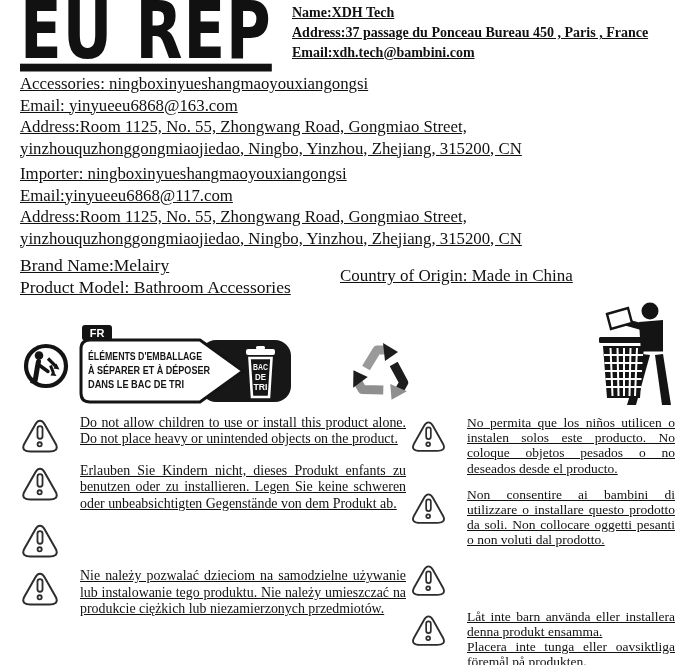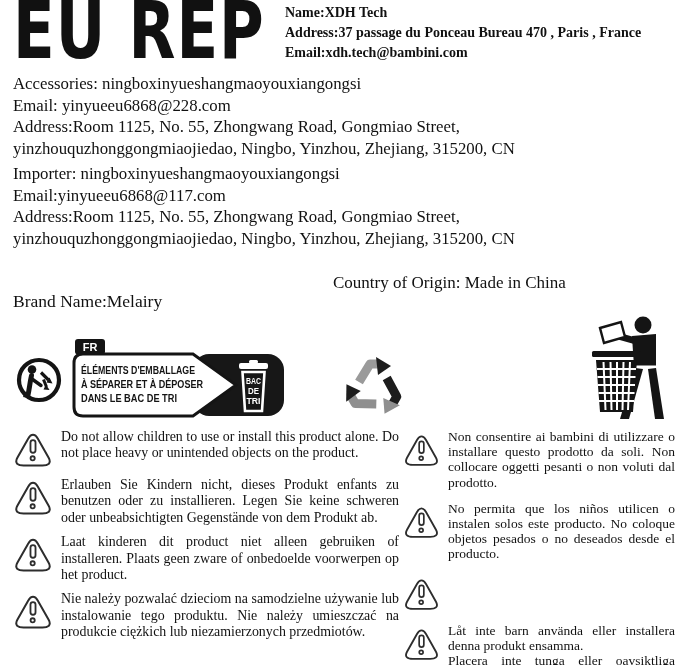--- a/index.html
+++ b/index.html
@@ -1,51 +1,51 @@
 <!DOCTYPE html>
 <html><head>
 <meta charset="utf-8">
 <style>
   * { margin:0; padding:0; box-sizing:border-box; }
   html,body { width:679px; height:665px; background:#ffffff; color:#111; overflow:hidden;
               font-family:"Liberation Serif", serif; }
-  .page { position:relative; width:679px; height:665px; padding-left:13px; padding-right:4px; }
+  .page { position:relative; width:679px; height:665px; padding-left:20px; padding-right:4px;text-decoration:underline; }
 
   
   .header { display:flex; align-items:flex-start; height:66px; }
   .eu-rep-title {
       width:272px; flex:0 0 272px;
       font-family:"DejaVu Sans","Liberation Sans",sans-serif;
       font-weight:700; font-size:61px; line-height:48px; letter-spacing:1px;
       transform:scaleY(1.30); transform-origin:top left; white-space:nowrap;
   }
   .rep-info { font-weight:bold; font-size:14px; line-height:20px; padding-top:3px; }
 
   
   .block { font-size:16.8px; line-height:21.5px; margin-top:7px; }
   .block.importer { margin-top:4px; }
 
   
   .brand-row { display:flex; margin-top:5px; font-size:17.5px; line-height:22px; }
-  .brand-left { width:320px; flex:0 0 320px;margin-top:36px; }
+  .brand-left { width:320px; flex:0 0 320px; }
   .origin { align-self:center; font-size:17px; }
 
   
   .icons-row { position:relative; height:110px; margin-top:2px; }
   .triman-circle { position:absolute; left:3px; top:40px; }
   .triman-label  { position:absolute; left:58px; top:25px; }
   .recycle-icon  { position:absolute; left:330px; top:41px; }
   .tidyman-icon  { position:absolute; left:571px; top:1px; }
 
   
   .warnings { display:flex; margin-top:5px; }
   .warn-col { display:flex; flex-direction:column; }
   .warn-col.left  { width:386px; flex:0 0 386px; gap:8px; }
   .warn-col.right { flex:1; gap:11px; padding-left:4px; }
-  .warn-item { display:flex; gap:8px; }
+  .warn-item { display:flex; gap:20px; }
   .warn-icon { flex:0 0 40px; width:40px; height:38px; margin-top:2px; }
   .warn-col.right .warn-icon { flex-basis:37px; width:37px; height:35px; margin-top:4px; }
   .warn-text { text-align:justify; white-space:pre-line; }
   .warn-col.left  .warn-text { font-size:13.9px; line-height:16.4px; }
   .warn-col.right .warn-text { font-size:13.5px; line-height:15.2px; }
 </style>
 </head>
 <body>
 
 <svg width="0" height="0" style="position:absolute" aria-hidden="true">
@@ -55,40 +55,41 @@
     <circle cx="22.6" cy="30.6" r="2.4" fill="none" stroke="#2d2d2d" stroke-width="2.1"></circle>
   </symbol>
 </svg>
 
 <div class="page">
 
   <div class="header">
     <div class="eu-rep-title">EU REP</div>
     <div class="rep-info">
       <div>Name:XDH Tech</div>
-      <div>Address:37 passage du Ponceau Bureau 470 , Paris , France</div>
+      <div>Address:37 passage du Ponceau Bureau 450 , Paris , France</div>
       <div>Email:xdh.tech@bambini.com</div>
     </div>
   </div>
 
   <div class="block">
     <div>Accessories: ningboxinyueshangmaoyouxiangongsi</div>
-    <div>Email: yinyueeu6868@228.com</div>
+    <div>Email: yinyueeu6868@163.com</div>
     <div>Address:Room 1125, No. 55, Zhongwang Road, Gongmiao Street, yinzhouquzhonggongmiaojiedao, Ningbo, Yinzhou, Zhejiang, 315200, CN</div>
   </div>
 
   <div class="block importer">
     <div>Importer: ningboxinyueshangmaoyouxiangongsi</div>
     <div>Email:yinyueeu6868@117.com</div>
     <div>Address:Room 1125, No. 55, Zhongwang Road, Gongmiao Street, yinzhouquzhonggongmiaojiedao, Ningbo, Yinzhou, Zhejiang, 315200, CN</div>
   </div>
 
   <div class="brand-row">
     <div class="brand-left">
       <div>Brand Name:Melairy</div>
+      <div>Product Model: Bathroom Accessories</div>
     </div>
     <div class="origin">Country of Origin: Made in China</div>
   </div>
 
   <div class="icons-row">
 
     <svg class="triman-circle" width="46" height="50" viewBox="0 0 46 50">
       <circle cx="23" cy="26" r="20" fill="none" stroke="#141414" stroke-width="4.2"></circle>
       <circle cx="16" cy="15.5" r="4.3" fill="#141414"></circle>
       <path d="M15.5,21.5 C13.8,29 13.5,34 12,41" fill="none" stroke="#141414" stroke-width="5" stroke-linecap="round"></path>
@@ -174,42 +175,41 @@
       <div class="warn-item">
         <svg class="warn-icon">
             <use href="#warn-tri"></use>
           </svg>
         <div class="warn-text">Erlauben Sie Kindern nicht, dieses Produkt enfants zu benutzen oder zu installieren. Legen Sie keine schweren oder unbeabsichtigten Gegenstände von dem Produkt ab.</div>
       </div>
       <div class="warn-item">
         <svg class="warn-icon">
             <use href="#warn-tri"></use>
           </svg>
-        <div class="warn-text">Laat kinderen dit product niet alleen gebruiken of installeren. Plaats geen zware of onbedoelde voorwerpen op het product.</div>
       </div>
       <div class="warn-item">
         <svg class="warn-icon">
             <use href="#warn-tri"></use>
           </svg>
         <div class="warn-text">Nie należy pozwalać dzieciom na samodzielne używanie lub instalowanie tego produktu. Nie należy umieszczać na produkcie ciężkich lub niezamierzonych przedmiotów.</div>
       </div>
     </div>
 
     <div class="warn-col right">
       <div class="warn-item">
         <svg class="warn-icon">
             <use href="#warn-tri"></use>
           </svg>
+        <div class="warn-text">No permita que los niños utilicen o instalen solos este producto. No coloque objetos pesados o no deseados desde el producto.</div>
+      </div>
+      <div class="warn-item">
+        <svg class="warn-icon">
+            <use href="#warn-tri"></use>
+          </svg>
         <div class="warn-text">Non consentire ai bambini di utilizzare o installare questo prodotto da soli. Non collocare oggetti pesanti o non voluti dal prodotto.</div>
-      </div>
-      <div class="warn-item">
-        <svg class="warn-icon">
-            <use href="#warn-tri"></use>
-          </svg>
-        <div class="warn-text">No permita que los niños utilicen o instalen solos este producto. No coloque objetos pesados o no deseados desde el producto.</div>
       </div>
       <div class="warn-item">
         <svg class="warn-icon">
             <use href="#warn-tri"></use>
           </svg>
       </div>
       <div class="warn-item">
         <svg class="warn-icon">
             <use href="#warn-tri"></use>
           </svg>

